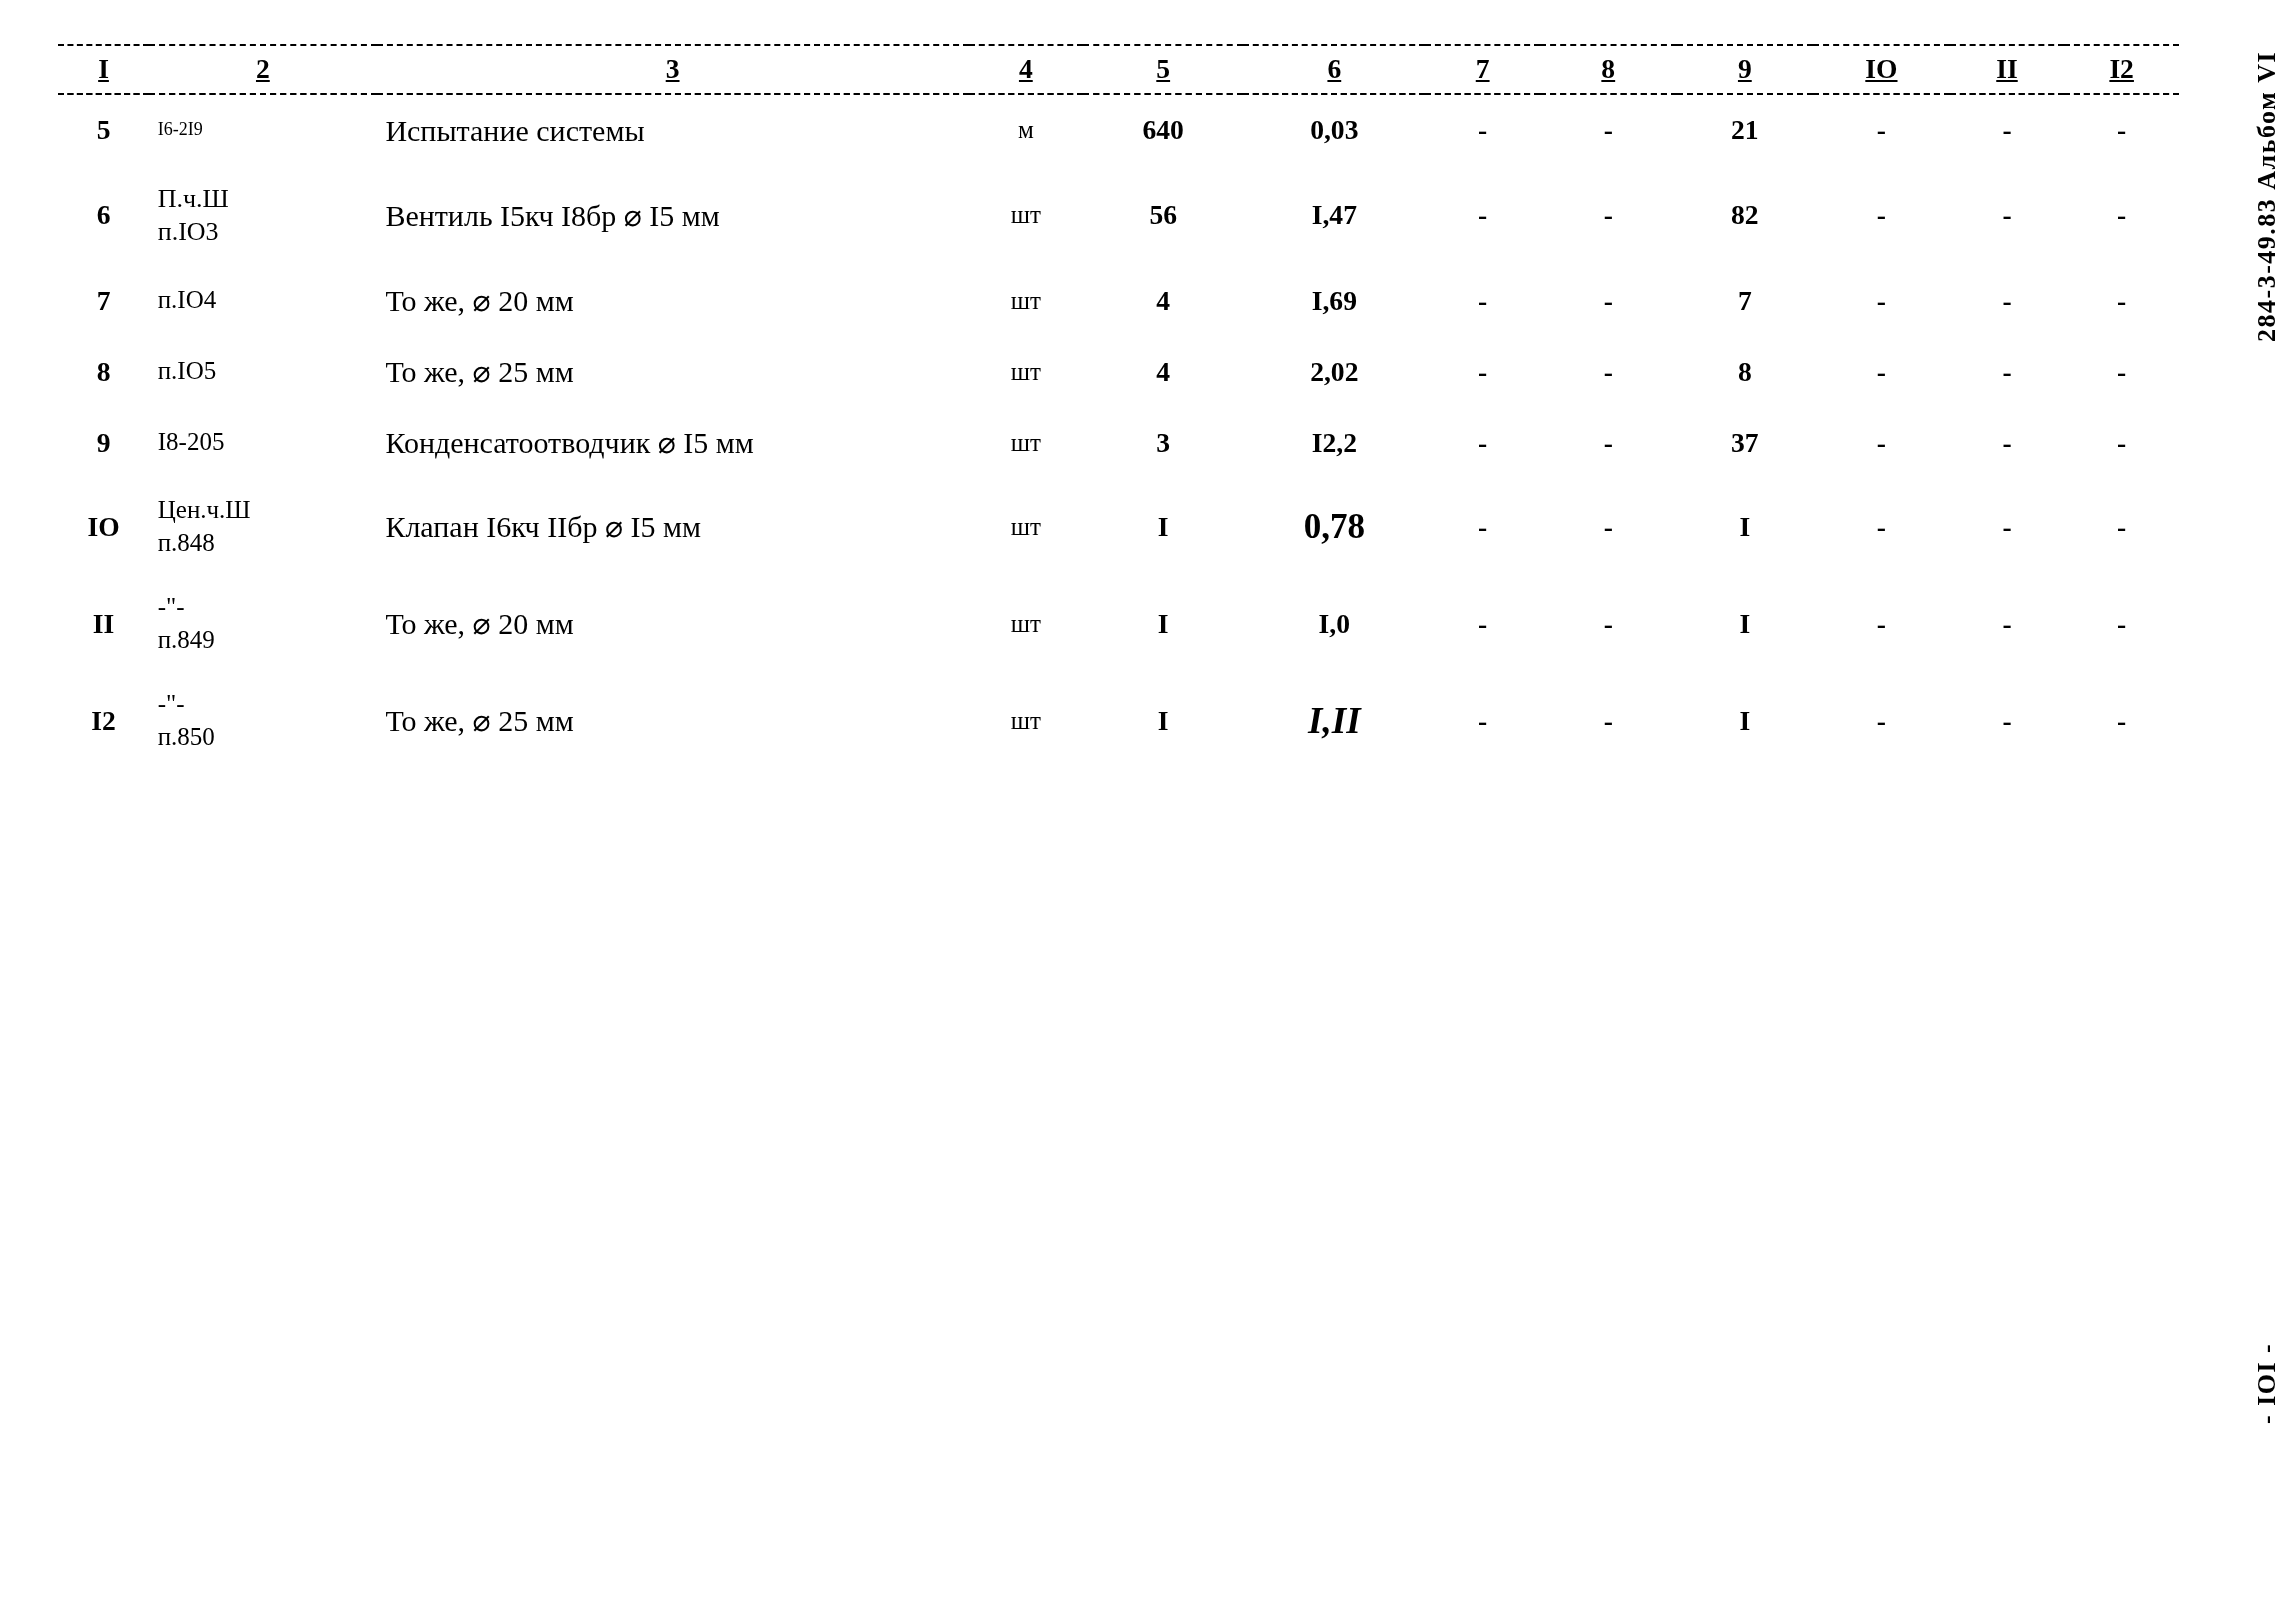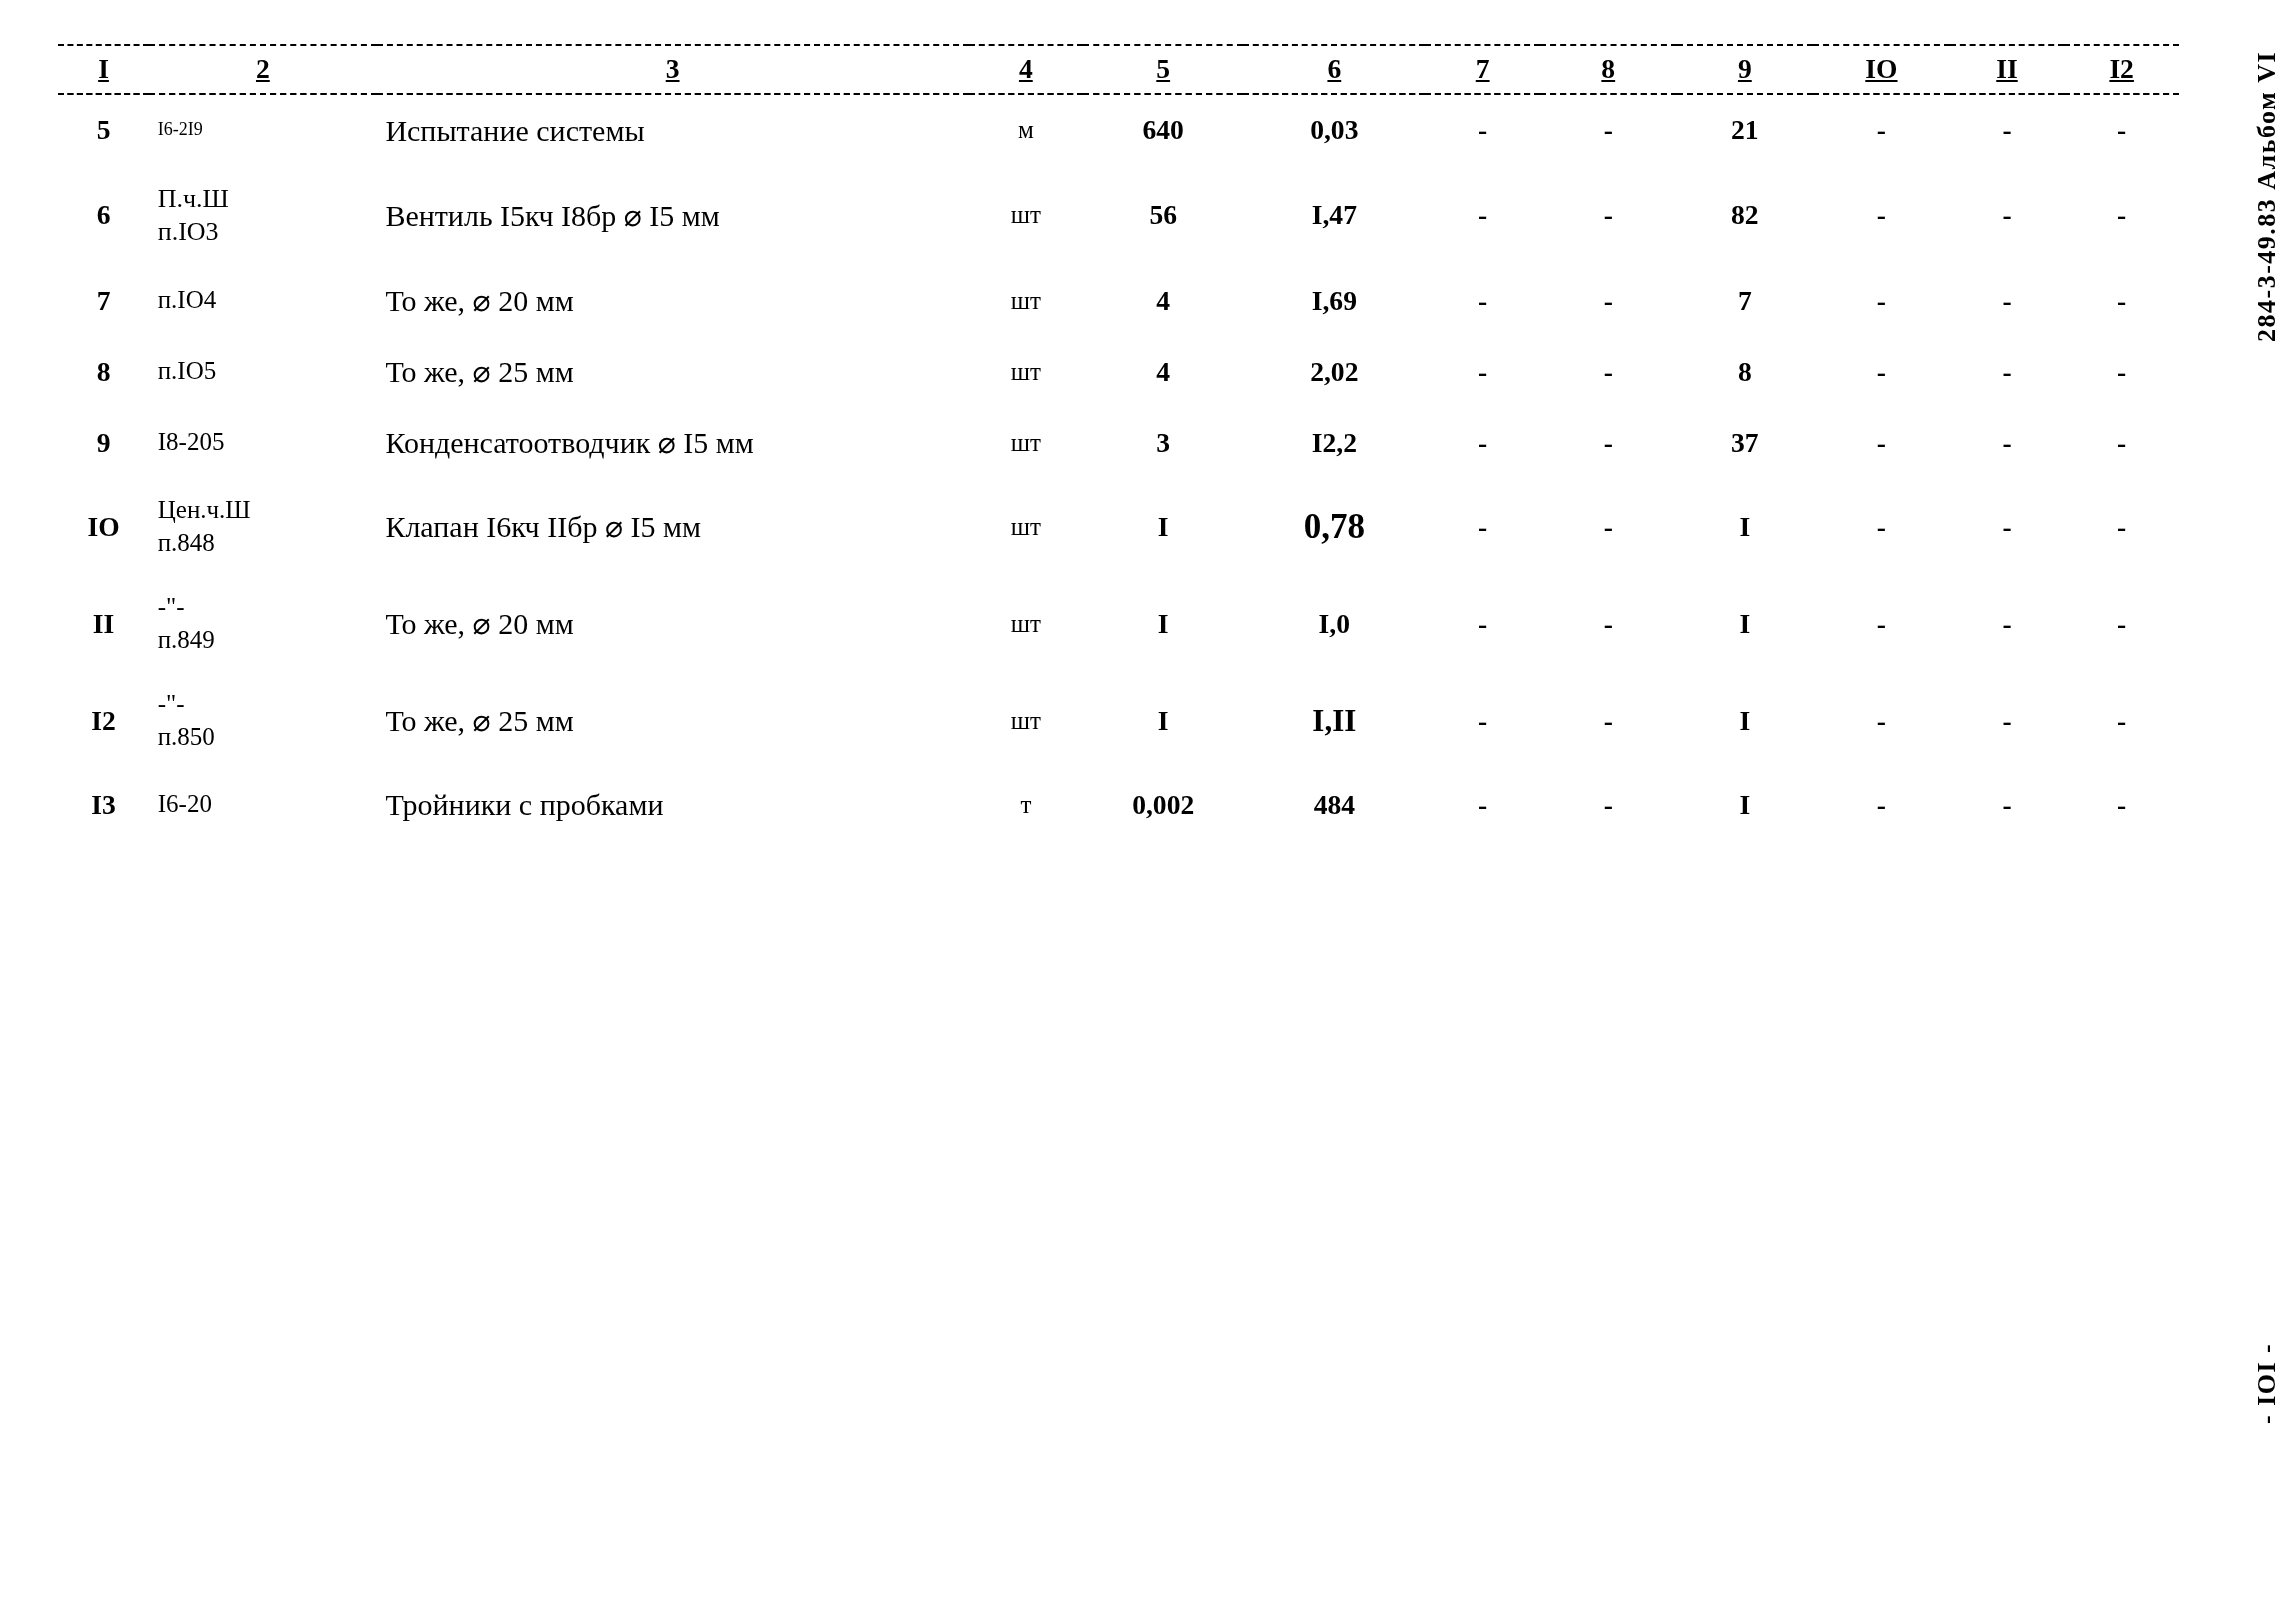--- a/index.html
+++ b/index.html
@@ -250,35 +250,21 @@
           <td class="text-center" style="font-weight: bold; font-size: 27.6px;">-</td>
           <td class="text-center" style="font-weight: bold; font-size: 27.6px;">-</td>
           <td class="text-center" style="font-weight: bold; font-size: 27.6px;">-</td>
         </tr>
         <tr class="data-row">
           <td class="text-center" style="font-weight: bold; font-size: 27.6px;">I2</td>
           <td class="ref-col" style="font-size: 25px;">-"-<br>п.850</td>
           <td class="desc-col">То же, ⌀ 25 мм</td>
           <td class="text-center" style="font-size: 25px;">шт</td>
           <td class="text-center" style="font-weight: bold; font-size: 27.6px;">I</td>
-          <td class="text-center" style="font-weight: bold; font-size: 31px;">I,II</td>
-          <td class="text-center" style="font-weight: bold; font-size: 27.6px;">-</td>
-          <td class="text-center" style="font-weight: bold; font-size: 27.6px;">-</td>
-          <td class="text-center" style="font-weight: bold; font-size: 27.6px;">I</td>
-          <td class="text-center" style="font-weight: bold; font-size: 27.6px;">-</td>
-          <td class="text-center" style="font-weight: bold; font-size: 27.6px;">-</td>
-          <td class="text-center" style="font-weight: bold; font-size: 27.6px;">-</td>
-        </tr>
-        <tr class="data-row">
-          <td class="text-center" style="font-weight: bold; font-size: 27.6px;">I3</td>
-          <td class="ref-col" style="font-size: 25px;">I6-20</td>
-          <td class="desc-col">Тройники с пробками</td>
-          <td class="text-center" style="font-size: 25px;">т</td>
-          <td class="text-center" style="font-weight: bold; font-size: 27.6px;">0,002</td>
-          <td class="text-center" style="font-weight: bold; font-size: 27.6px;">484</td>
+          <td class="text-center" style="font-weight: bold; font-size: 37px; font-style: italic;">I,II</td>
           <td class="text-center" style="font-weight: bold; font-size: 27.6px;">-</td>
           <td class="text-center" style="font-weight: bold; font-size: 27.6px;">-</td>
           <td class="text-center" style="font-weight: bold; font-size: 27.6px;">I</td>
           <td class="text-center" style="font-weight: bold; font-size: 27.6px;">-</td>
           <td class="text-center" style="font-weight: bold; font-size: 27.6px;">-</td>
           <td class="text-center" style="font-weight: bold; font-size: 27.6px;">-</td>
         </tr>
       </tbody>
   </table>
 </div>

